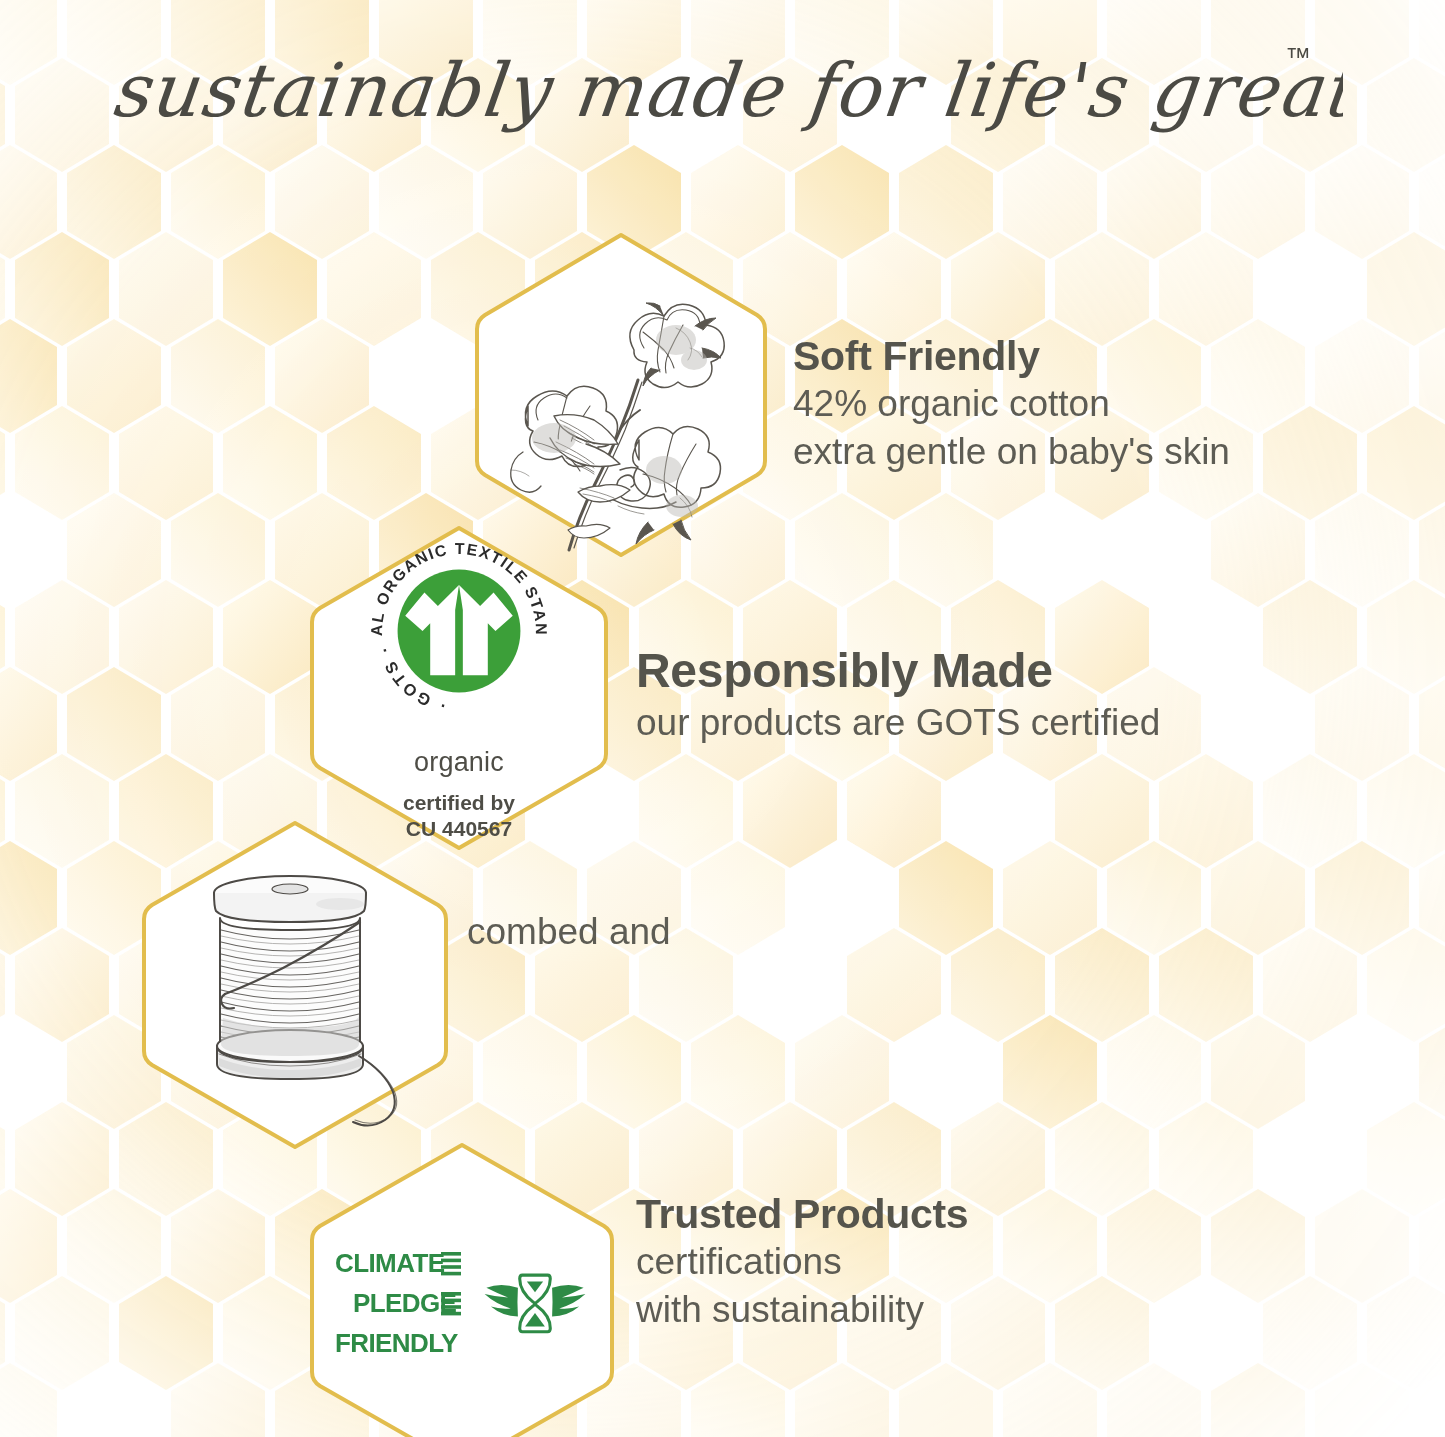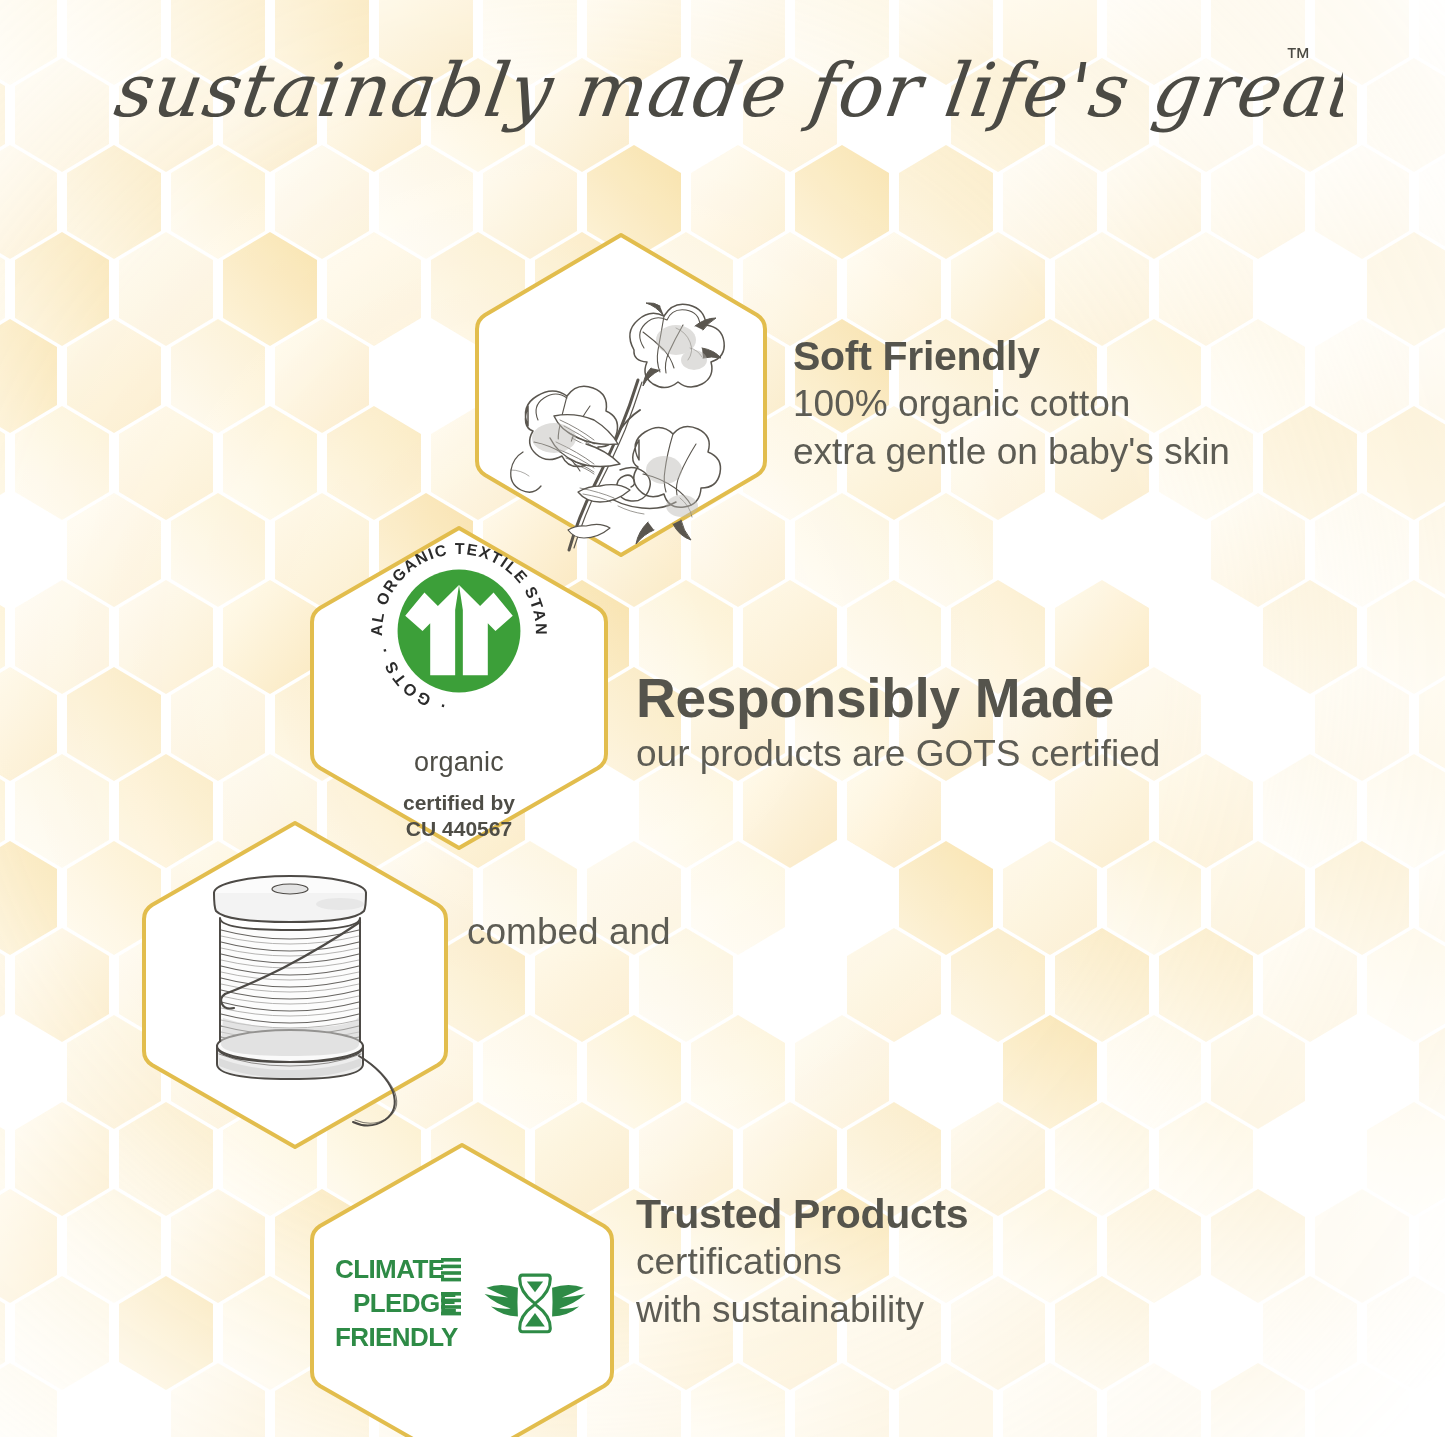--- a/index.html
+++ b/index.html
@@ -43,21 +43,21 @@
     color: #5d5c54;
     font-weight: 300;
     line-height: 1.28;
     white-space: nowrap;
   }
   .copy .sub span { display: block; }
 
   
   #copy-1 .title { font-size: 41px; }
   #copy-1 .sub   { font-size: 37px; margin-top: 2px; }
-  #copy-2 .title { font-size: 55px; margin-top: 24px; }
+  #copy-2 .title { font-size: 48px; }
   #copy-2 .sub   { font-size: 37px; margin-top: 2px; }
   #copy-3 .title { font-size: 41px; }
   #copy-3 .sub   { font-size: 37px; margin-top: 2px; }
   #copy-4 .title { font-size: 41px; }
   #copy-4 .sub   { font-size: 37px; margin-top: 2px; }
 
   
   .gots-wrap {
     position: absolute;
     left: 0; top: 0; width: 100%; height: 100%;
@@ -75,21 +75,21 @@
   }
   .gots-cert span { display: block; }
 
   
   .cpf-wrap {
     position: absolute; left: 0; top: 0; width: 100%; height: 100%;
     display: flex; align-items: center; justify-content: center;
     gap: 18px;
     padding-bottom: 6px;
   }
-  .cpf-words { display: flex; flex-direction: column; gap: 6px; }
+  .cpf-words { display: flex; flex-direction: column; gap: 12px; }
   .cpf-words svg { display:block; }
   .cpf-wings { width: 108px; height: 78px; }
 </style>
 </head>
 <body>
 
 <div id="stage">
 
   <div id="honeycomb">
     <svg width="1445" height="1437" viewBox="0 0 1445 1437" aria-hidden="true">
@@ -492,21 +492,21 @@
           <ellipse cx="196" cy="240" rx="18" ry="14"></ellipse>
           <ellipse cx="214" cy="276" rx="16" ry="11"></ellipse>
         </g>
       </svg>
     </div>
   </div>
 
   <div class="copy" id="copy-1" style="left:793px; top:334px;">
     <div class="title">Soft Friendly</div>
     <div class="sub">
-      <span>100% organic cotton</span>
+      <span>42% organic cotton</span>
       <span>extra gentle on baby's skin</span>
     </div>
   </div>
 
   <div class="hexcard" id="card-2" style="left:303px; top:523px; width:312px; height:330px;">
     <svg class="hexframe" width="312" height="330" viewBox="0 0 312 330" aria-hidden="true">
       <path d="M156 5 L295 85 Q303 90 303 99 L303 231 Q303 240 295 245 L156 325 L17 245 Q9 240 9 231 L9 99 Q9 90 17 85 Z" fill="#ffffff" stroke="#E2BD4D" stroke-width="4" stroke-linejoin="round"></path>
     </svg>
     <div class="gots-wrap">
       <svg class="gots-seal" viewBox="0 0 200 200" aria-hidden="true">

